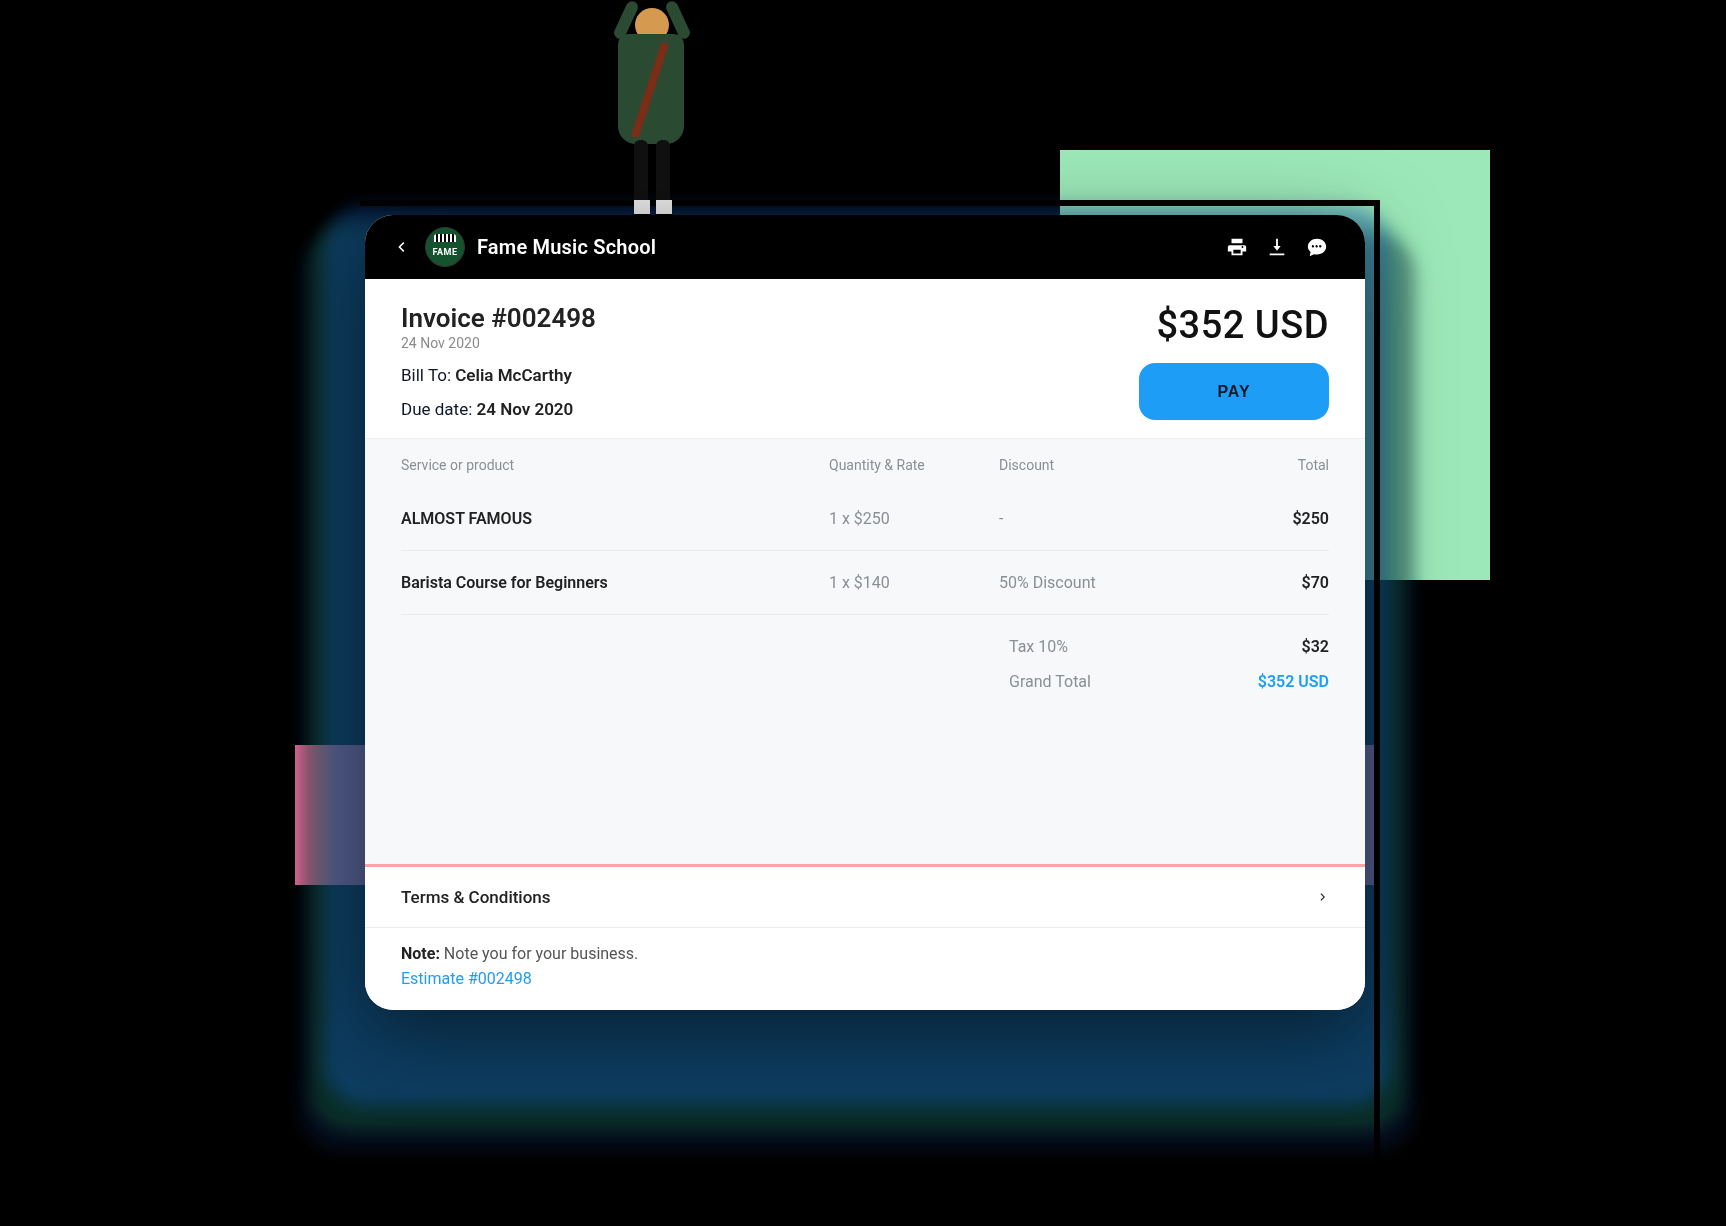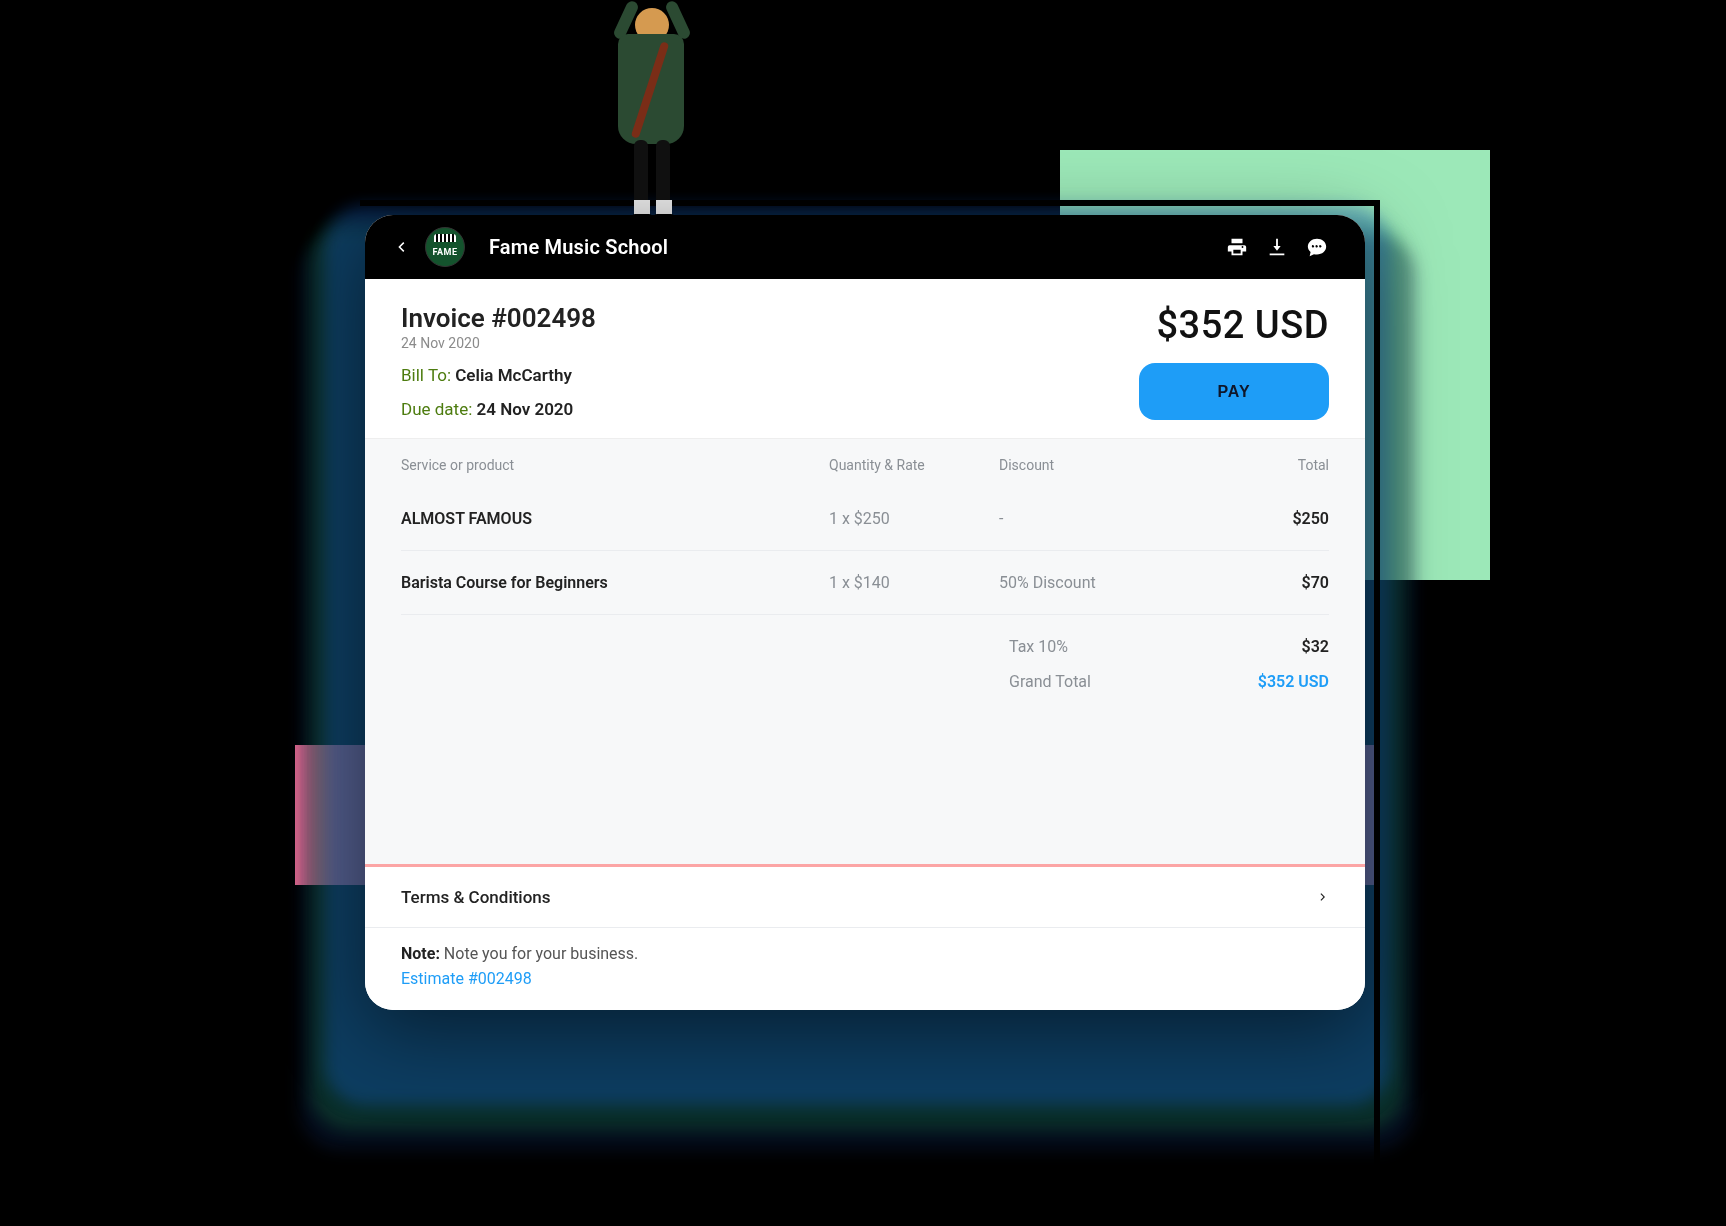--- a/index.html
+++ b/index.html
@@ -121,40 +121,40 @@
     color:#fff;
     position: relative;
   }
   .logo-badge .awning {
     position:absolute; top:6px; left:8px; right:8px; height:8px;
     background: repeating-linear-gradient(90deg,#fff 0 2px,#000 2px 4px);
     border-radius: 3px 3px 0 0;
   }
   .logo-badge span { margin-top:10px; }
   .school-name {
-    font-size: 20px; font-weight: 600; letter-spacing: .2px; margin-left: 12px;
+    font-size: 20px; font-weight: 600; letter-spacing: .2px;
   }
   .header-spacer { flex: 1; }
   .icon-btn {
     width: 40px; height: 40px;
     display:flex; align-items:center; justify-content:center;
     cursor:pointer;
   }
   .icon-btn svg { width: 22px; height: 22px; fill: #fff; }
 
   
   .info {
     padding: 24px 36px 18px 36px;
     display: flex;
     justify-content: space-between;
   }
   .left-info .title { font-size: 26px; font-weight: 600; color:#222; }
   .left-info .date { font-size: 14px; color:#8b8b8b; margin-top: 2px; }
   .left-info .row { font-size: 17px; color:#333; margin-top: 14px; }
-  .left-info .row .label { color:#4d7c0f;text-align:center; }
+  .left-info .row .label { color:#0f172a;text-align:center; }
   .left-info .row .value { font-weight: 600; color:#222; }
   .right-info { text-align: right; }
   .right-info .amount { font-size: 38px; font-weight: 500; color:#111; letter-spacing: .5px; }
   .pay-btn {
     margin-top: 16px;
     background: #1e9df7;
     color: #0f172a;
     border: none;
     border-radius: 16px;
     width: 190px; height: 57px;

